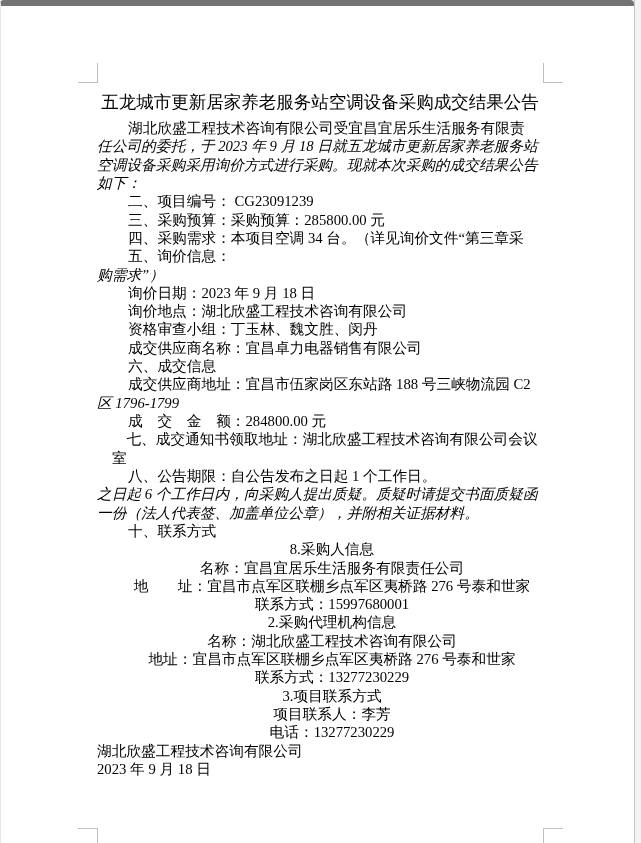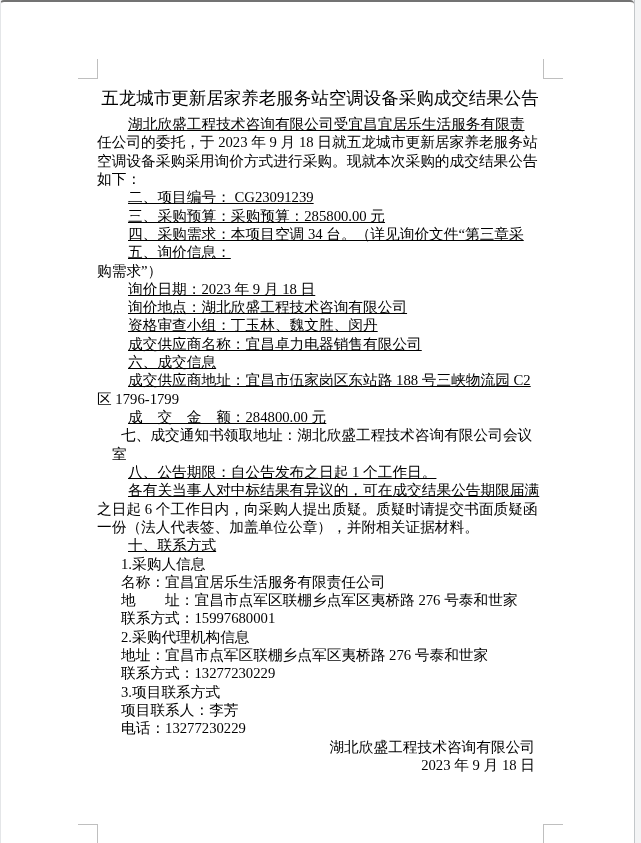--- a/index.html
+++ b/index.html
@@ -6,21 +6,21 @@
   body{
     width:641px;height:843px;
     background:#f3f4f5;
     font-family:"Liberation Serif","DejaVu Serif",serif;
     position:relative;overflow:hidden;
   }
   .page{
     position:absolute;left:0;top:0;
     width:634px;height:843px;
     background:#ffffff;
-    border-top:2px solid #737373;
+    border-top:6px solid #737373;
     border-left:1px solid #e4e6e8;
     border-radius:4px 4px 0 0;
     box-sizing:border-box;
   }
   .right-strip{
     position:absolute;right:0;top:0;
     width:7px;height:843px;
     background:#f3f4f5;
     border-left:1px solid #c3c7ca;
     box-sizing:border-box;
@@ -36,25 +36,25 @@
   }
   .doc-title{
     font-size:17.5px;font-weight:normal;
     text-align:center;line-height:20px;height:20px;
     margin:0 0 7px 0;white-space:nowrap;
   }
   .line{
     font-size:14.7px;line-height:18.32px;height:18.32px;
     white-space:pre;
   }
-  .flush{padding-left:0;}
-  .ind2{padding-left:31px;text-decoration:underline;}
-  .ind15{padding-left:24px;}
+  .flush{padding-left:0;font-style:italic;}
+  .ind2{padding-left:31px;}
+  .ind15{padding-left:24px;text-align:center;}
   .indhalf{padding-left:15px;}
-  .right{text-align:right;padding-right:8px;}
+  .right{text-align:left;padding-right:8px;}
 </style>
 </head>
 <body>
 
 <div class="page">
   <div class="mark mark-tl"></div>
   <div class="mark mark-tr"></div>
   <div class="mark mark-bl"></div>
   <div class="mark mark-br"></div>
 
@@ -74,29 +74,29 @@
         <div class="line ind2">询价地点：湖北欣盛工程技术咨询有限公司</div>
         <div class="line ind2">资格审查小组：丁玉林、魏文胜、闵丹</div>
         <div class="line ind2">成交供应商名称：宜昌卓力电器销售有限公司</div>
         <div class="line ind2">六、成交信息</div>
         <div class="line ind2">成交供应商地址：宜昌市伍家岗区东站路 188 号三峡物流园 C2</div>
         <div class="line flush">区 1796-1799</div>
         <div class="line ind2">成　交　金　额：284800.00 元</div>
         <div class="line ind15">七、成交通知书领取地址：湖北欣盛工程技术咨询有限公司会议</div>
         <div class="line indhalf">室</div>
         <div class="line ind2">八、公告期限：自公告发布之日起 1 个工作日。</div>
-        <div class="line ind2">各有关当事人对中标结果有异议的，可在成交结果公告期限届满</div>
         <div class="line flush">之日起 6 个工作日内，向采购人提出质疑。质疑时请提交书面质疑函</div>
         <div class="line flush">一份（法人代表签、加盖单位公章），并附相关证据材料。</div>
         <div class="line ind2">十、联系方式</div>
-        <div class="line ind15">1.采购人信息</div>
+        <div class="line ind15">8.采购人信息</div>
         <div class="line ind15">名称：宜昌宜居乐生活服务有限责任公司</div>
         <div class="line ind15">地　　址：宜昌市点军区联棚乡点军区夷桥路 276 号泰和世家</div>
         <div class="line ind15">联系方式：15997680001</div>
         <div class="line ind15">2.采购代理机构信息</div>
+        <div class="line ind15">名称：湖北欣盛工程技术咨询有限公司</div>
         <div class="line ind15">地址：宜昌市点军区联棚乡点军区夷桥路 276 号泰和世家</div>
         <div class="line ind15">联系方式：13277230229</div>
         <div class="line ind15">3.项目联系方式</div>
         <div class="line ind15">项目联系人：李芳</div>
         <div class="line ind15">电话：13277230229</div>
         <div class="line right">湖北欣盛工程技术咨询有限公司</div>
         <div class="line right">2023 年 9 月 18 日</div>
       </div>
   </div>
 </div>

